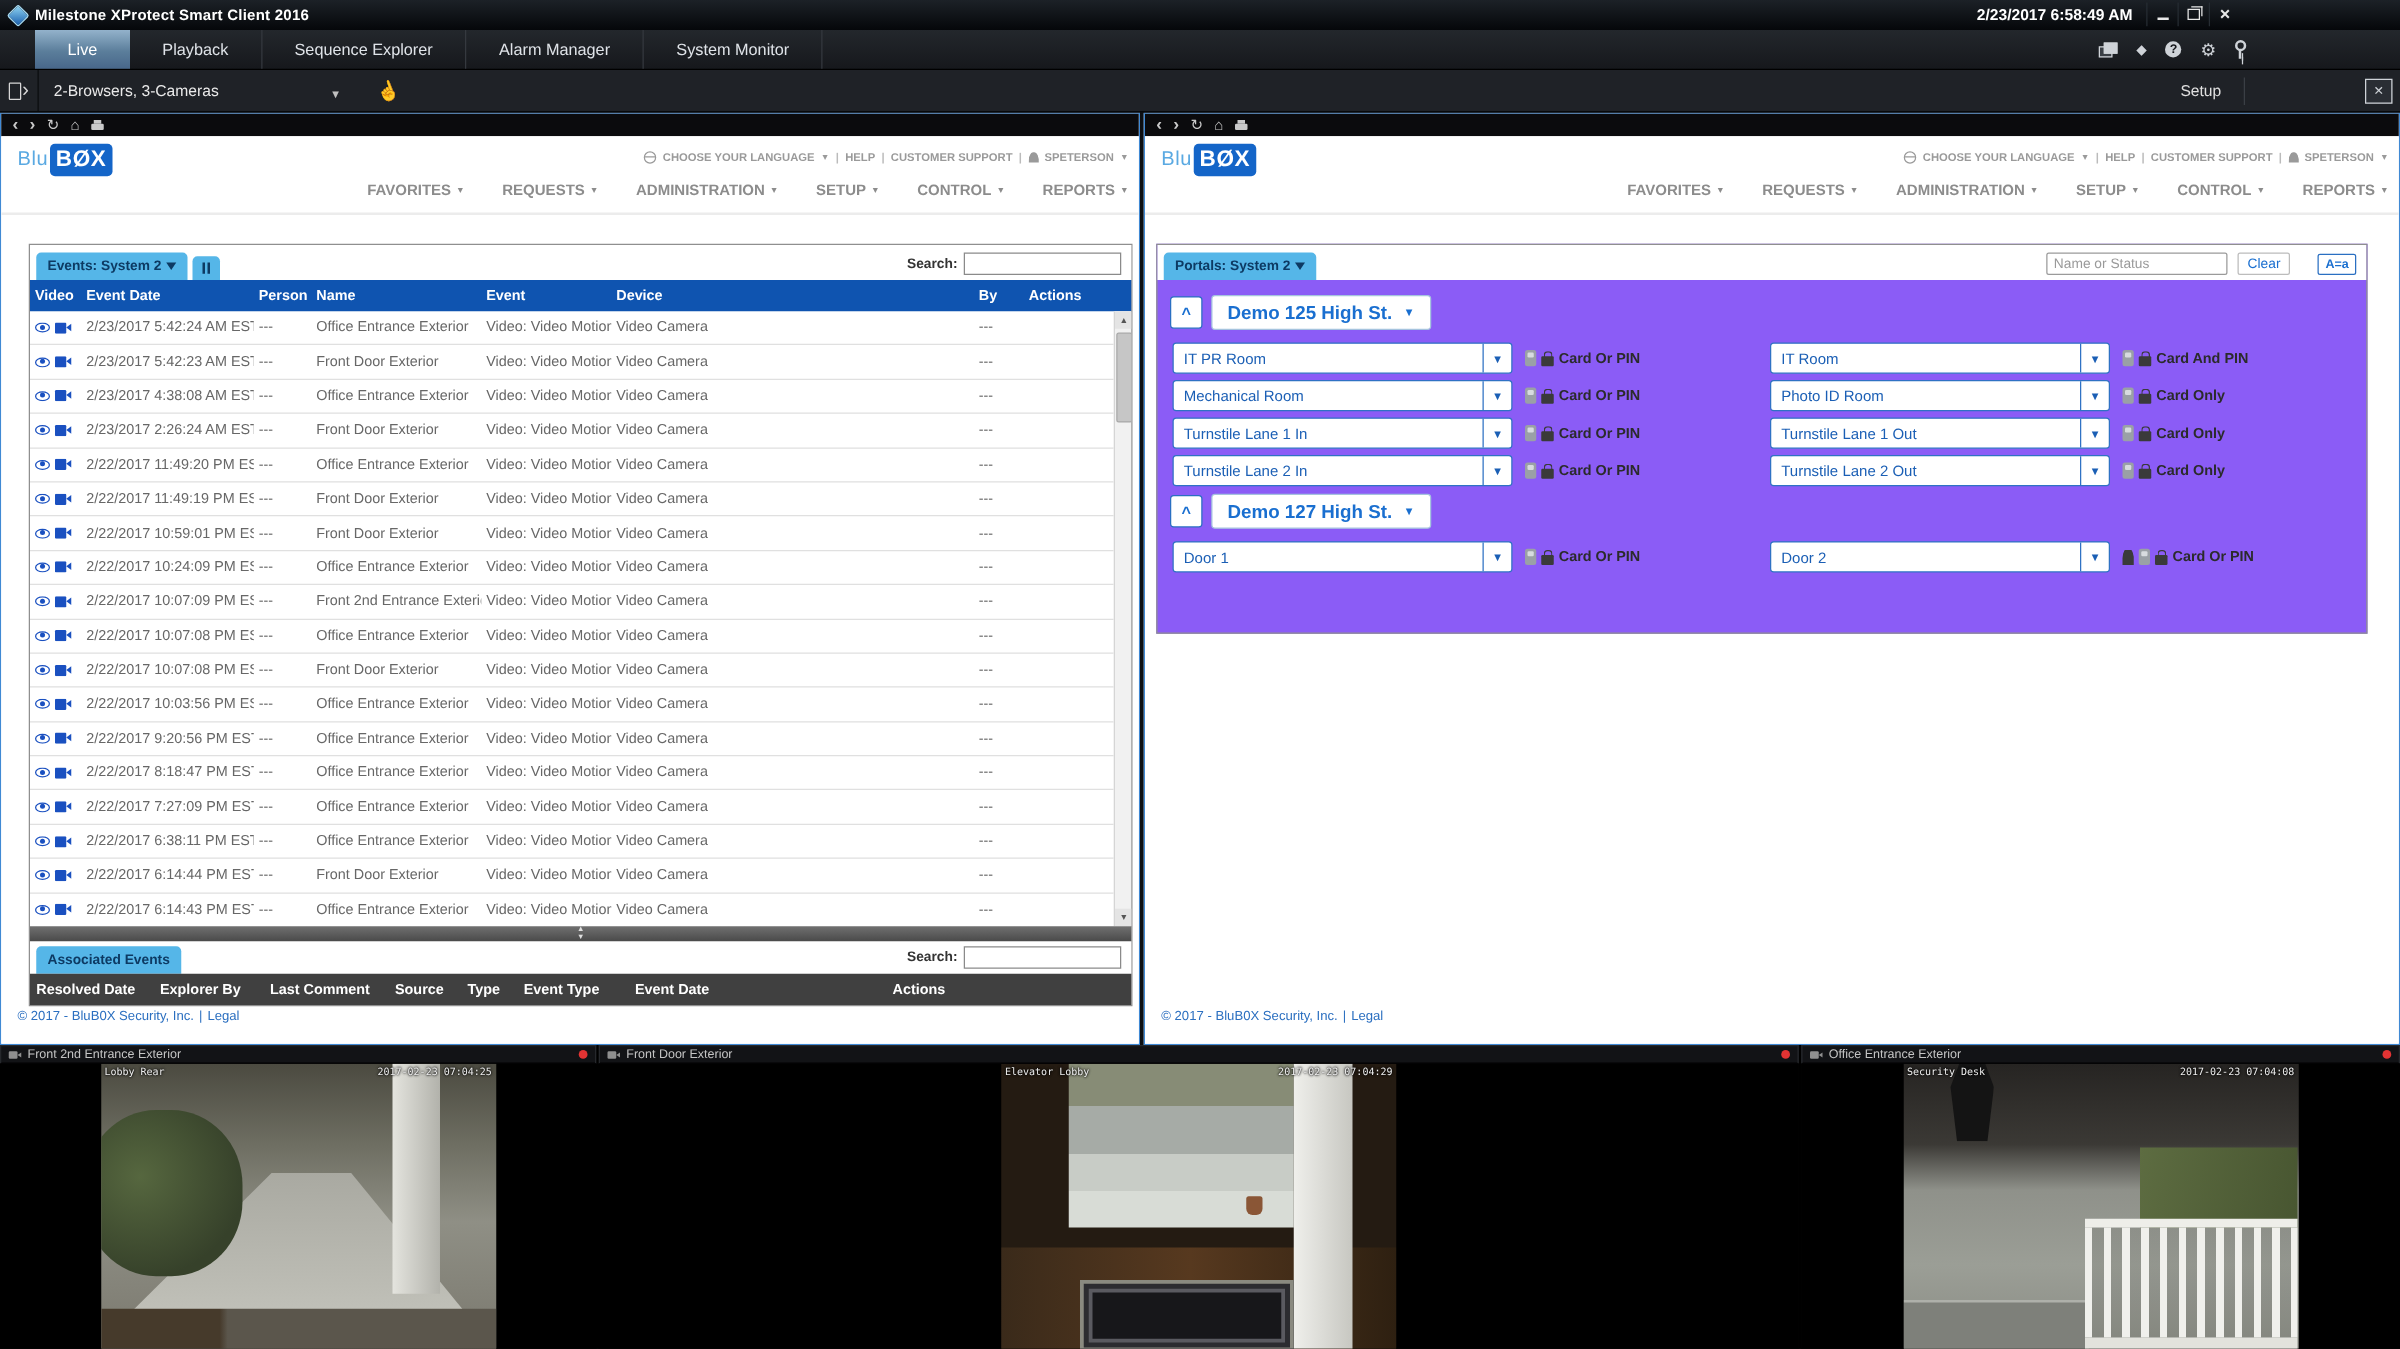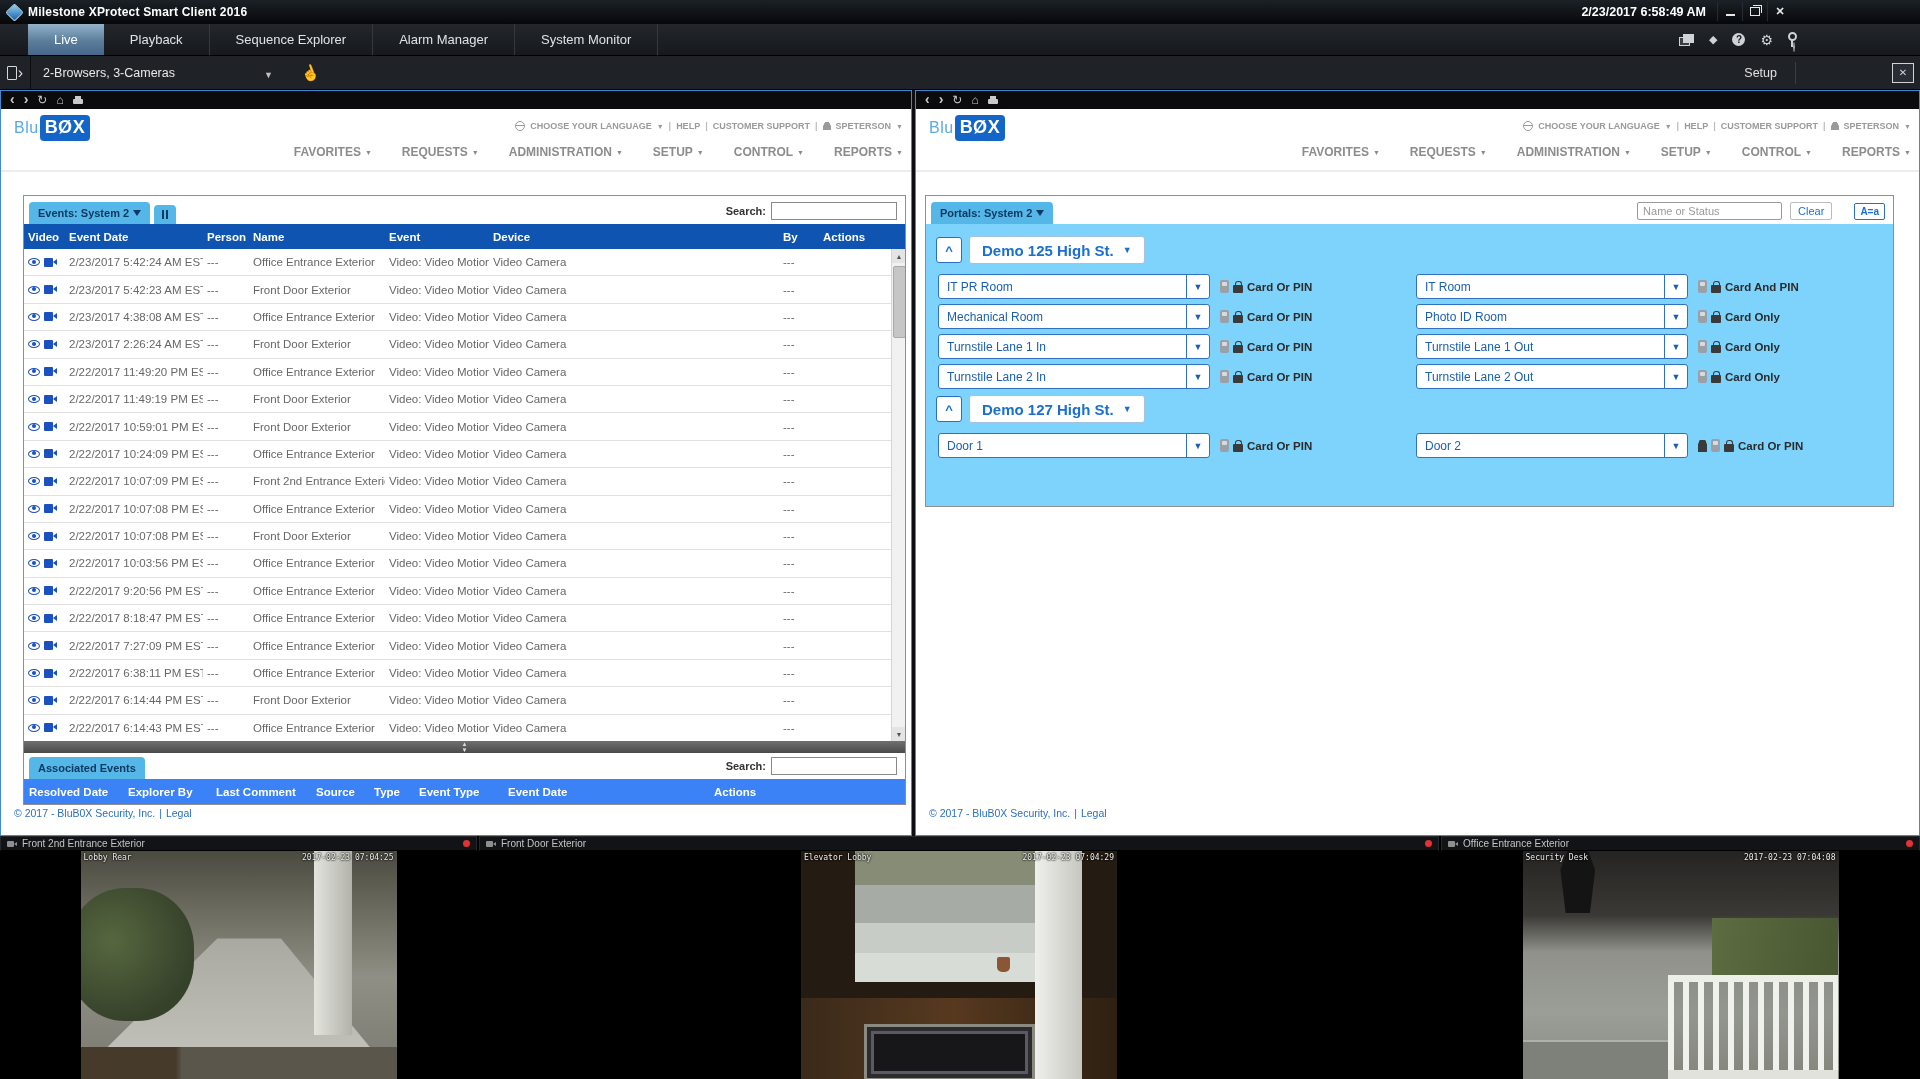--- a/index.html
+++ b/index.html
@@ -107,26 +107,26 @@
   .vcam-icon:after{content:"";position:absolute;right:0;top:1px;width:0;height:0;border-top:3.5px solid transparent;border-bottom:3.5px solid transparent;border-right:4px solid #1a50c0;}
   .scrollbar{position:absolute;right:0;top:0;bottom:0;width:14px;background:#f1f1f1;border-left:1px solid #d5d5d5;box-sizing:border-box;}
   .sb-arrow{position:absolute;left:0;width:14px;height:14px;display:grid;place-items:center;font-size:7px;color:#555;background:#e4e4e4;}
   .sb-up{top:0;} .sb-down{bottom:0;}
   .sb-thumb{position:absolute;left:1px;top:17px;width:11px;height:70px;background:#c6c6c6;border:1px solid #a8a8a8;border-radius:2px;}
   .splitter{flex:0 0 12px;background:linear-gradient(#707070,#4a4a4a);position:relative;}
   .splitter:before,.splitter:after{position:absolute;left:50%;transform:translateX(-50%);font-size:6px;color:#e0e0e0;line-height:1;}
   .splitter:before{content:"▲";top:0;}
   .splitter:after{content:"▼";bottom:0;}
   .assoc-tabsrow{flex:0 0 26px;}
-  .assocheader{flex:0 0 25px;background:#3b82f6;color:#fff;font-weight:bold;font-size:11.5px;display:grid;grid-template-columns:99px 88px 100px 58px 45px 89px 206px 1fr;align-items:center;}
+  .assocheader{flex:0 0 25px;background:#404040;color:#fff;font-weight:bold;font-size:11.5px;display:grid;grid-template-columns:99px 88px 100px 58px 45px 89px 206px 1fr;align-items:center;}
   .assocheader div{padding-left:5px;white-space:nowrap;overflow:hidden;}
   .page-footer{position:absolute;left:13px;top:698px;font-size:10.5px;color:#2b6fc0;display:flex;gap:4px;}
 
   
-  .portals-box{position:absolute;left:9px;top:86px;width:969px;height:312px;border:1px solid #8f8f8f;box-sizing:border-box;background:#7dd3fc;display:flex;flex-direction:column;}
+  .portals-box{position:absolute;left:9px;top:86px;width:969px;height:312px;border:1px solid #8f8f8f;box-sizing:border-box;background:#8b5cf6;display:flex;flex-direction:column;}
   .portal-controls{margin-left:auto;display:flex;align-items:center;gap:8px;padding-bottom:4px;}
   .ns-input{width:145px;height:18px;border:1px solid #9a9a9a;border-radius:2px;font-size:11px;padding:0 5px;box-sizing:border-box;}
   .ns-input::placeholder{color:#9a9a9a;}
   .clear-btn{border:1px solid #bcbcbc;background:#fff;color:#1a6fd0;font-size:11px;padding:2px 7px;border-radius:2px;}
   .case-btn{border:1px solid #2a6fc2;background:#fff;color:#1a6fd0;font-size:10px;font-weight:bold;padding:2px 5px;border-radius:2px;margin-left:14px;}
   .portal-body{padding:6px 10px 0 10px;}
   .sec-head{display:flex;align-items:center;gap:7px;margin:6px 0 10px;}
   .chev-btn{width:26px;height:26px;border:1px solid #2a6fc2;border-radius:3px;color:#1a6fd0;display:grid;place-items:center;font-size:13px;font-weight:bold;background:#fff;box-sizing:border-box;}
   .sec-title{height:28px;border:1px solid #a5c3de;border-radius:3px;display:flex;align-items:center;gap:9px;padding:0 12px;font-size:15px;font-weight:bold;color:#1a6fd0;background:#fff;box-sizing:border-box;}
   .sec-title .tiny-caret{color:#1a6fd0;font-size:9px;}

